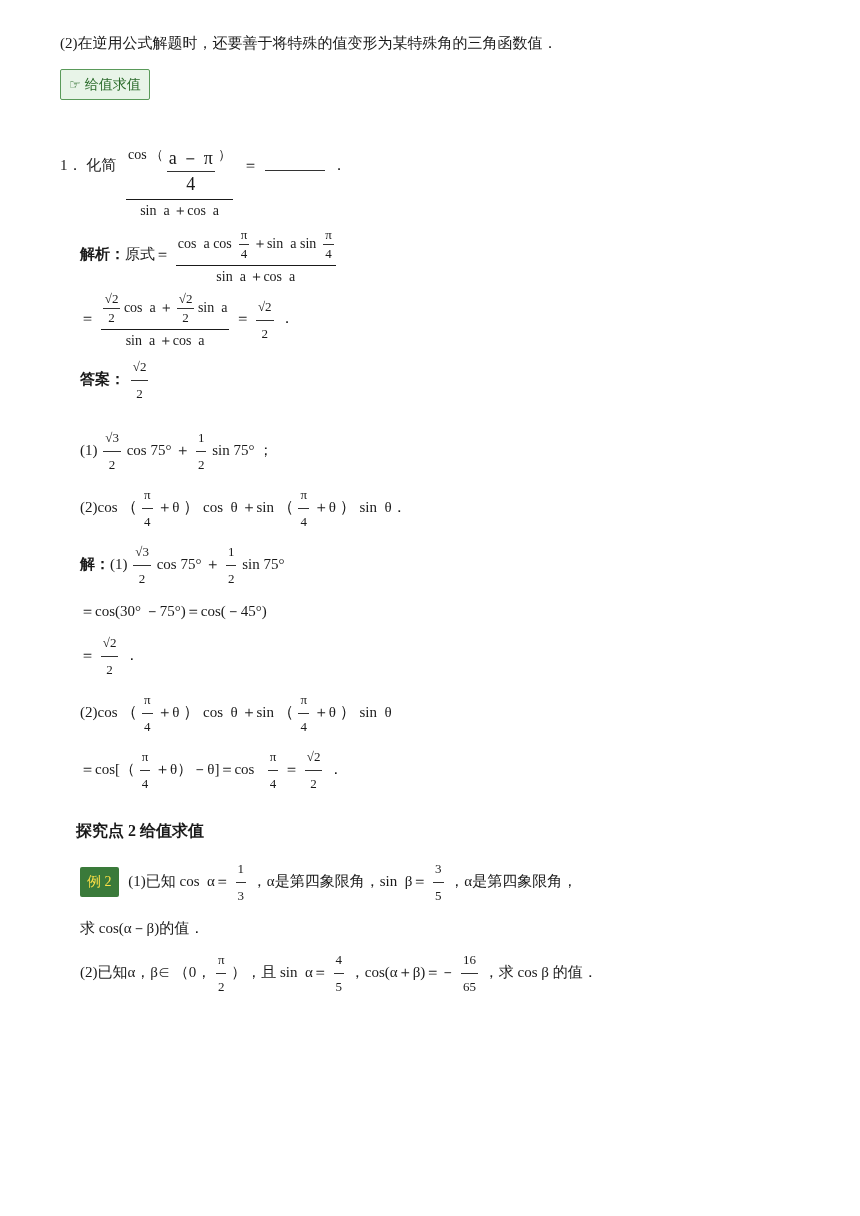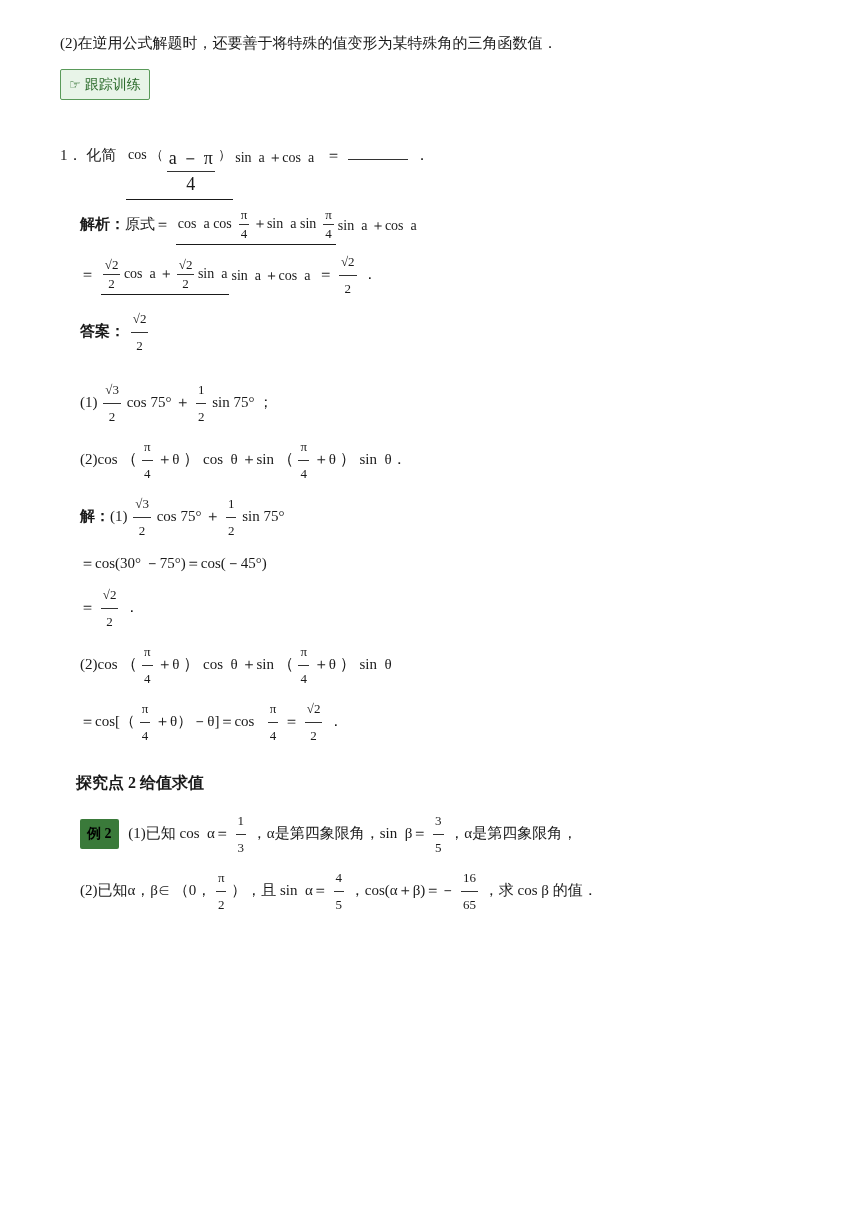--- a/index.html
+++ b/index.html
@@ -48,29 +48,30 @@
       font-weight: bold;
       margin: 20px 0 10px 16px;
     }
     .example-block {
       margin-bottom: 16px;
     }
     .example-label {
       display: inline-flex;
       align-items: center;
       background: #3a7a3a;
-      color: #000000;
+      color: #fde047;
       font-size: 14px;
-      font-weight: bold;
+      font-weight: normal;
       padding: 1px 7px;
       border-radius: 2px;
       margin-right: 6px;
     }
     .math-frac {
       display: inline-flex;
+      flex-direction: column;
       align-items: center;
       vertical-align: middle;
       margin: 0 2px;
       font-size: 14px;
     }
     .math-frac .num {
       border-bottom: 1px solid #1a1a1a;
       padding: 0 2px 1px 2px;
       line-height: 1.4;
     }
@@ -99,21 +100,21 @@
 </head>
 <body>
 
 <div>
   <p class="intro-text">(2)在逆用公式解题时，还要善于将特殊的值变形为某特殊角的三角函数值．</p>
 </div>
 
 <div>
   <div class="section-label">
     <span class="icon">☞</span>
-    <span>跟踪训练</span>
+    <span>给值求值</span>
   </div>
 </div>
 
 <div class="problem-block">
   <div class="problem-number">
     <span>1．</span>
     <span>化简</span>
     
     <span style="display: inline-block; vertical-align: middle; margin: 0 4px;">
       <span class="math-frac">
@@ -297,20 +298,23 @@
         <span style="border-bottom:1px solid #333;padding:0 2px;">1</span>
         <span>3</span>
       </span>
     <span>，α是第四象限角，sin &nbsp;β＝</span>
     <span style="display:inline-flex;flex-direction:column;align-items:center;vertical-align:middle;font-size:13px;margin:0 2px;">
         <span style="border-bottom:1px solid #333;padding:0 2px;">3</span>
         <span>5</span>
       </span>
     <span>，α是第四象限角，</span>
   </div>
+  <div class="math-line">
+    <span>求 cos(α－β)的值．</span>
+  </div>
 
   <div class="math-line">
     <span>(2)已知α，β∈</span>
     <span>（0，</span>
     <span style="display:inline-flex;flex-direction:column;align-items:center;vertical-align:middle;font-size:13px;margin:0 1px;">
         <span style="border-bottom:1px solid #333;padding:0 2px;">π</span>
         <span>2</span>
       </span>
     <span>），且 sin &nbsp;α＝</span>
     <span style="display:inline-flex;flex-direction:column;align-items:center;vertical-align:middle;font-size:13px;margin:0 2px;">

